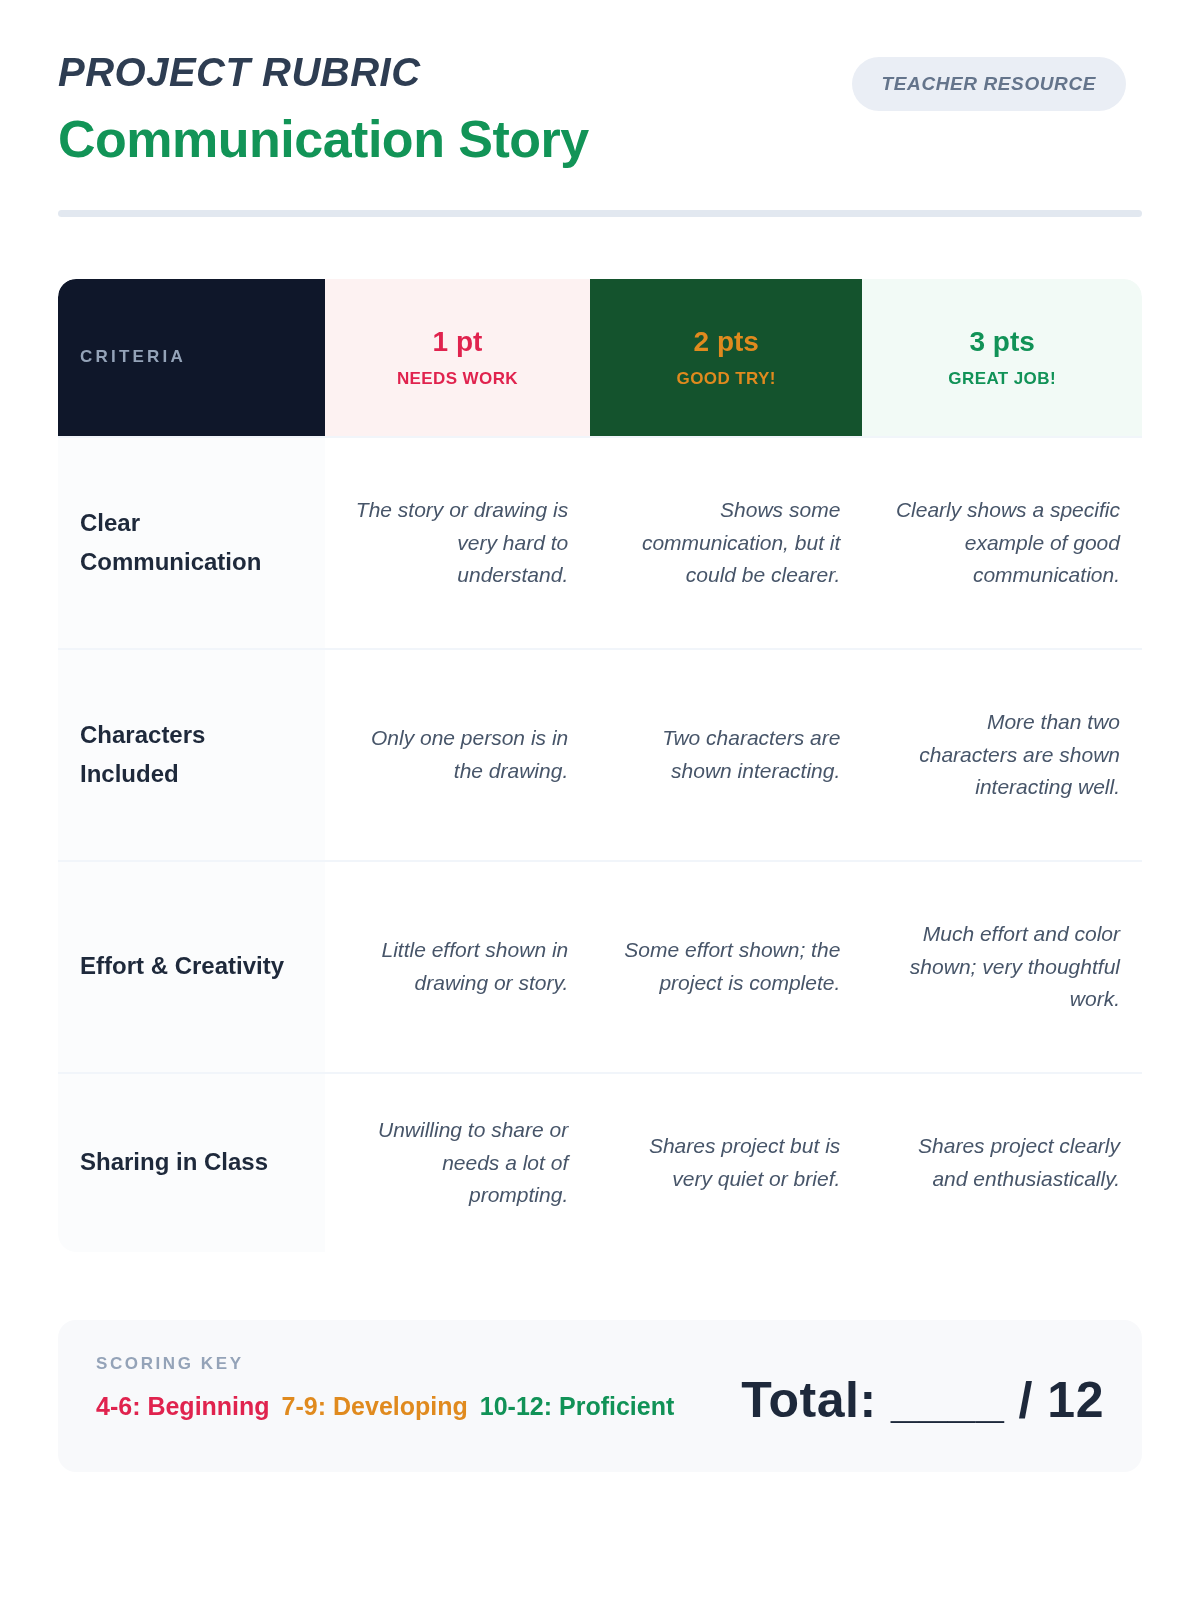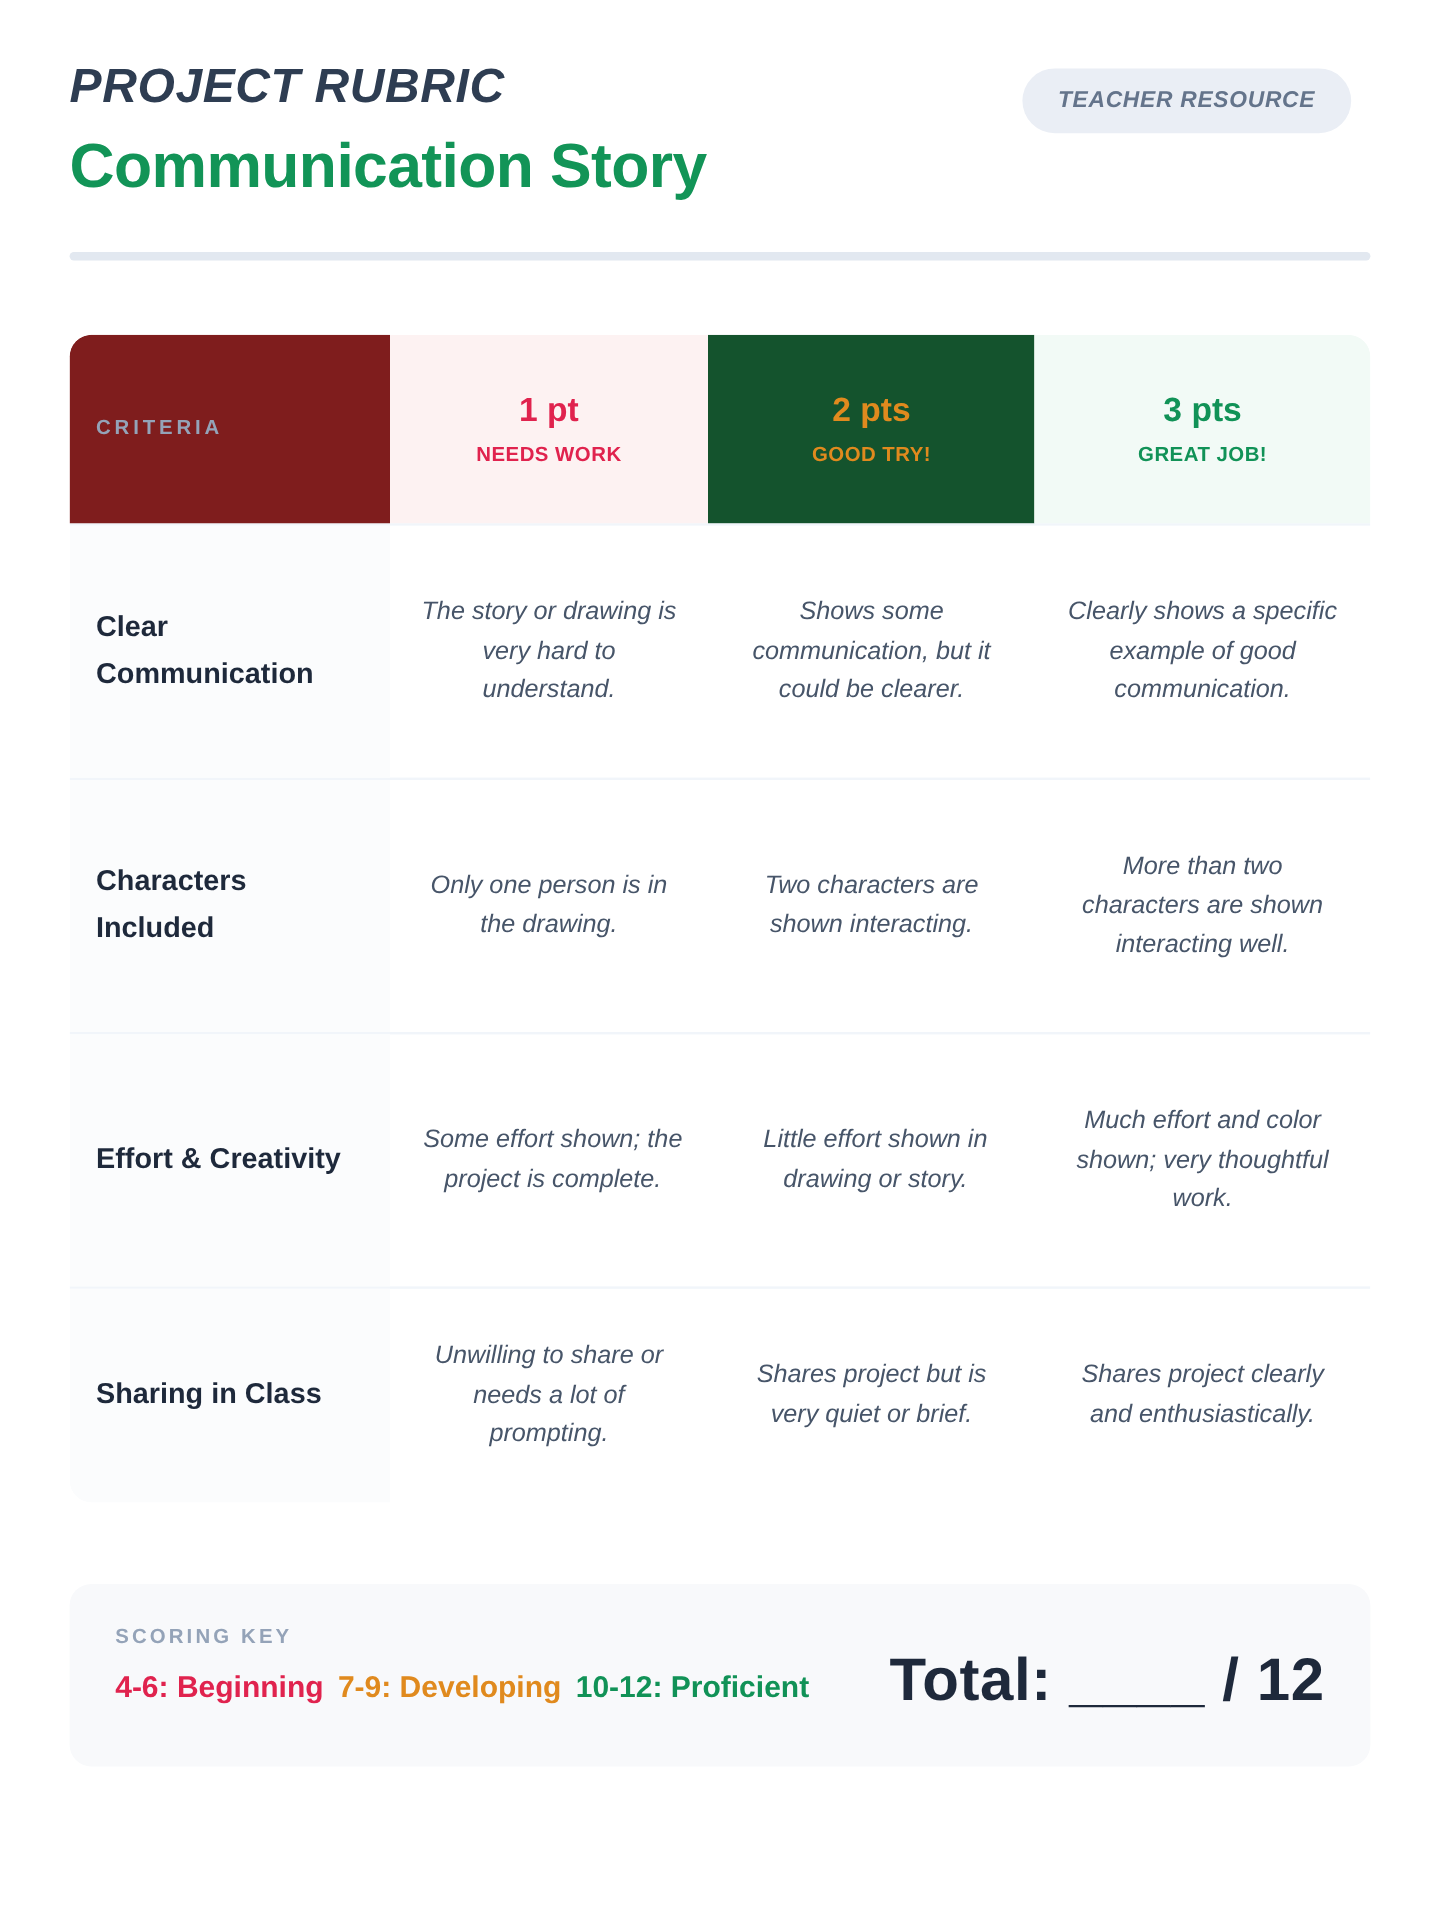--- a/index.html
+++ b/index.html
@@ -77,21 +77,21 @@
     display: flex;
     width: 100%;
   }
 
   .cell {
     padding: 20px 22px;
     display: flex;
     align-items: center;
   }
 
-  .col-criteria { width: 24.6%; background: #7f1d1d; }
+  .col-criteria { width: 24.6%; background: #0f172a; }
   .col-1        { width: 24.5%; }
   .col-2        { width: 25.1%; }
   .col-3        { width: 25.8%; }
 
   
   .head-row .cell { height: 157px; }
   .head-row .col-1 { background: #fdf2f2; }
   .head-row .col-2 { background: #14532d; align-items: center; }
   .head-row .col-3 { background: #f2faf6; }
 
@@ -136,21 +136,21 @@
 
   .criteria-label {
     font-size: 24px;
     font-weight: 700;
     color: #1e293b;
     line-height: 1.62;
   }
 
   .desc {
     width: 100%;
-    text-align: center;
+    text-align: right;
     font-size: 21px;
     font-style: italic;
     color: #475569;
     line-height: 1.55;
   }
 
   .body-row .col-criteria { background: #fbfcfd; }
 
   
   .table .row:first-child .cell:first-child { border-top-left-radius: 18px; }
@@ -267,25 +267,25 @@
       </div>
       <div class="cell col-3">
         <span class="desc">More than two characters are shown interacting well.</span>
       </div>
     </div>
 
     <div class="row body-row">
       <div class="cell col-criteria">
         <span class="criteria-label">Effort &amp; Creativity</span>
       </div>
+      <div class="cell col-1">
+        <span class="desc">Little effort shown in drawing or story.</span>
+      </div>
       <div class="cell col-2">
         <span class="desc">Some effort shown; the project is complete.</span>
-      </div>
-      <div class="cell col-1">
-        <span class="desc">Little effort shown in drawing or story.</span>
       </div>
       <div class="cell col-3">
         <span class="desc">Much effort and color shown; very thoughtful work.</span>
       </div>
     </div>
 
     <div class="row body-row">
       <div class="cell col-criteria">
         <span class="criteria-label">Sharing in Class</span>
       </div>

